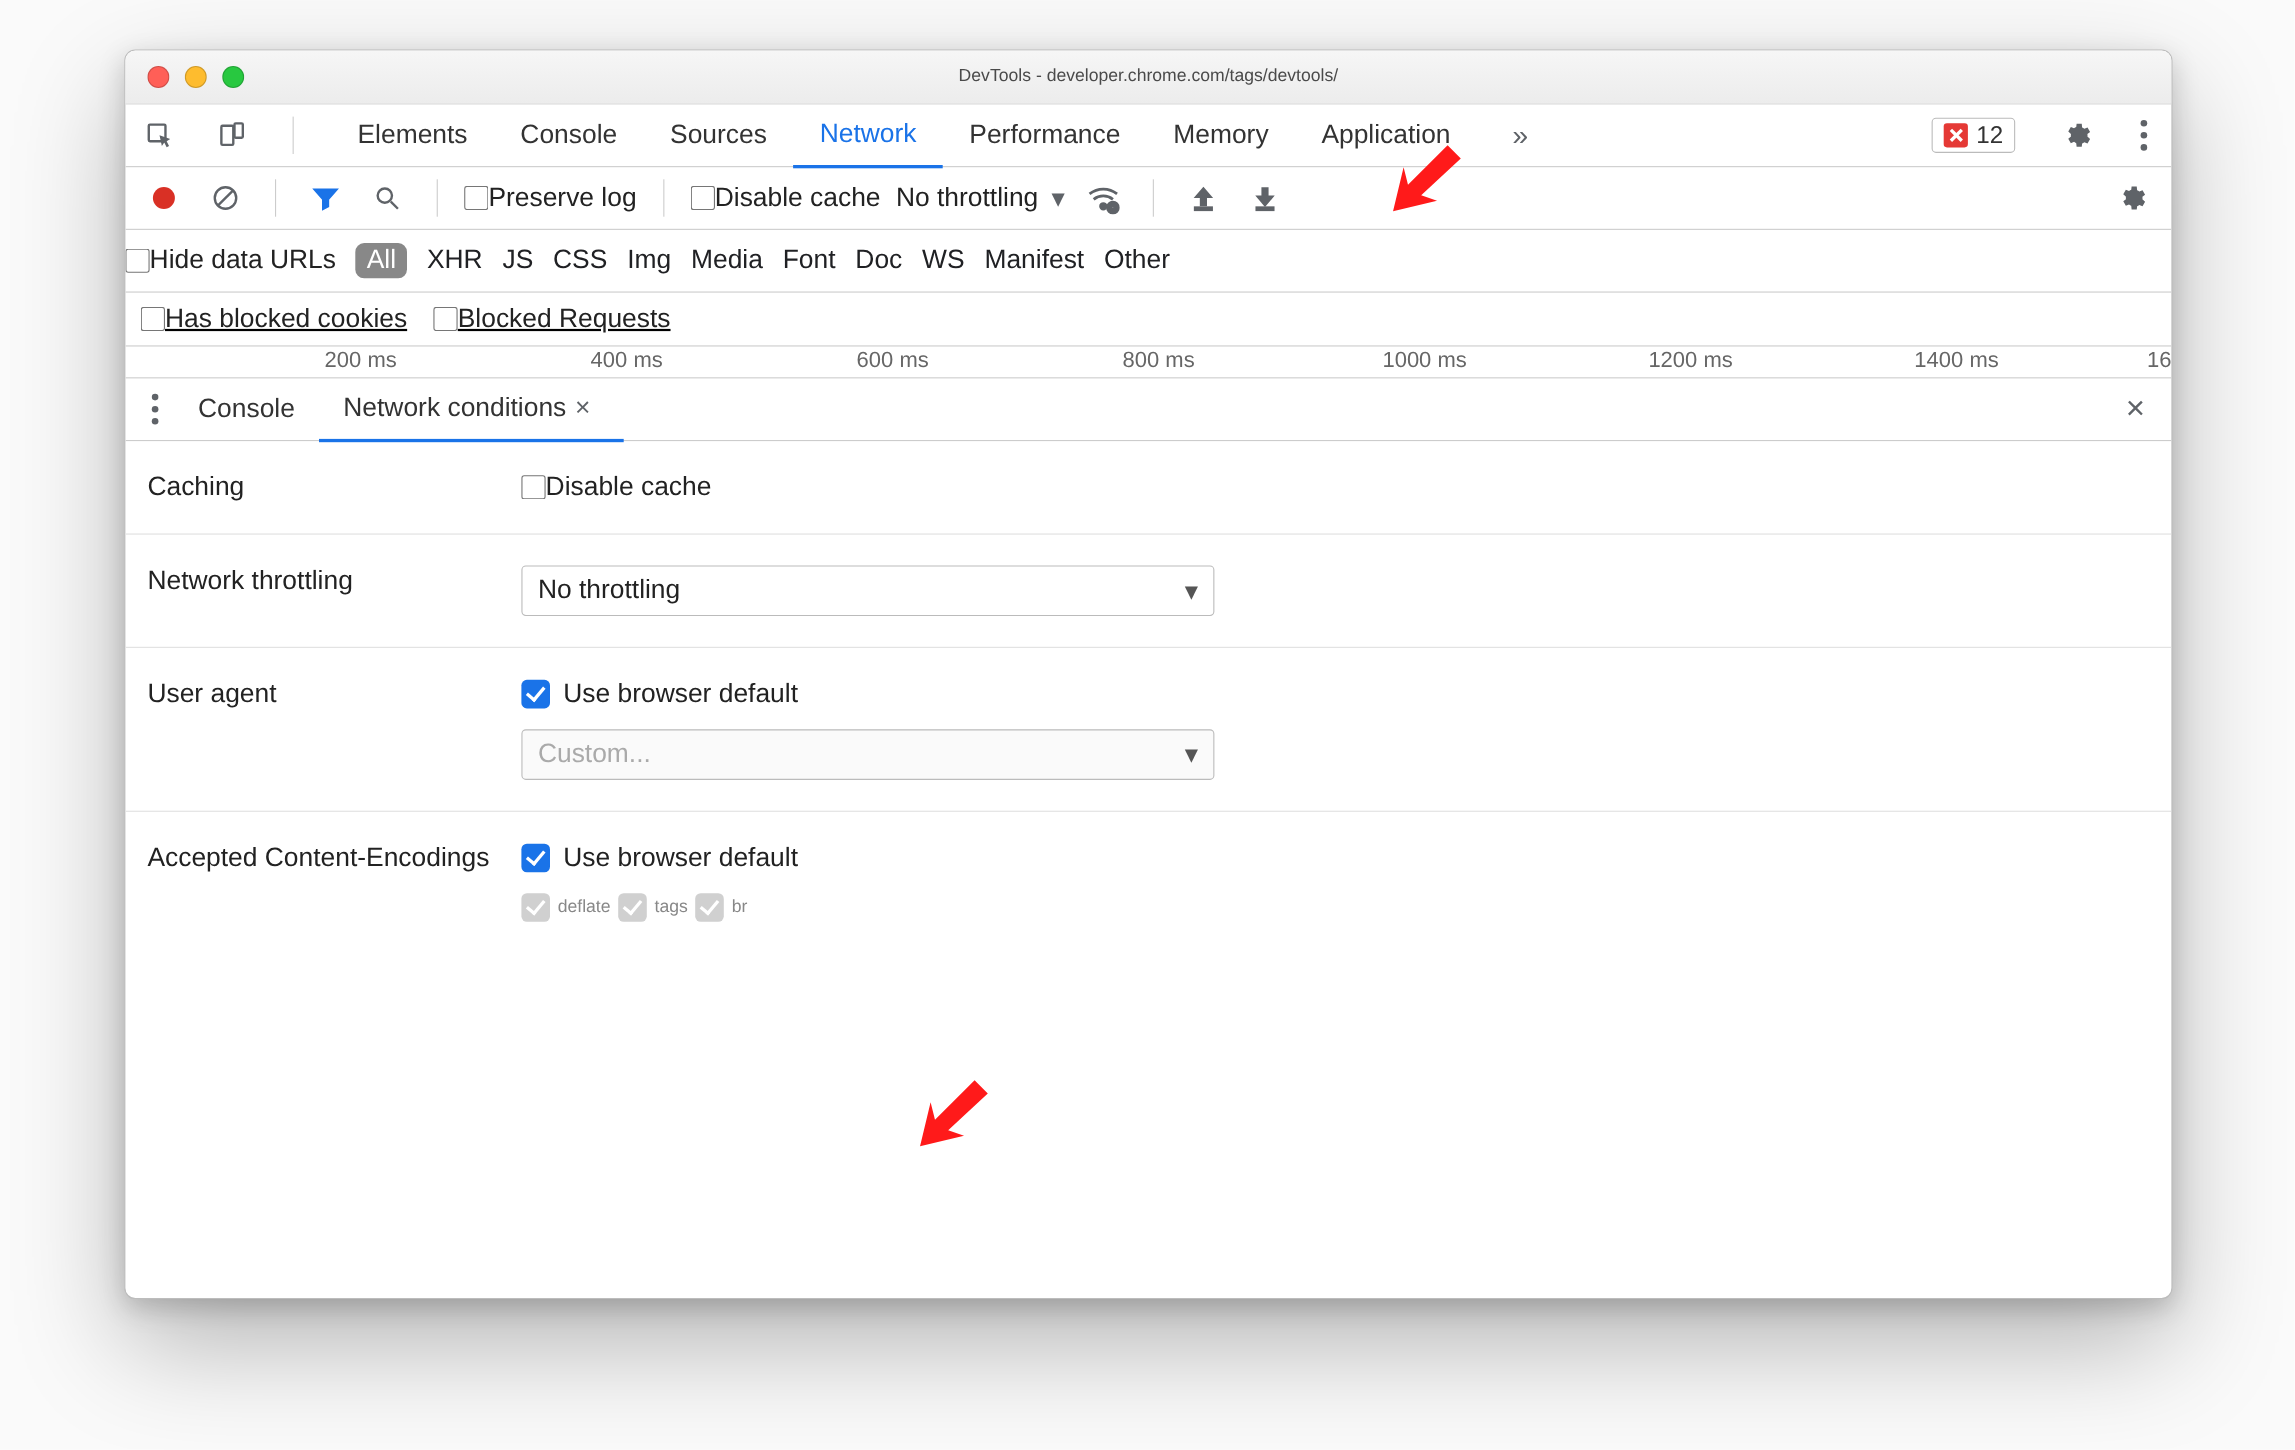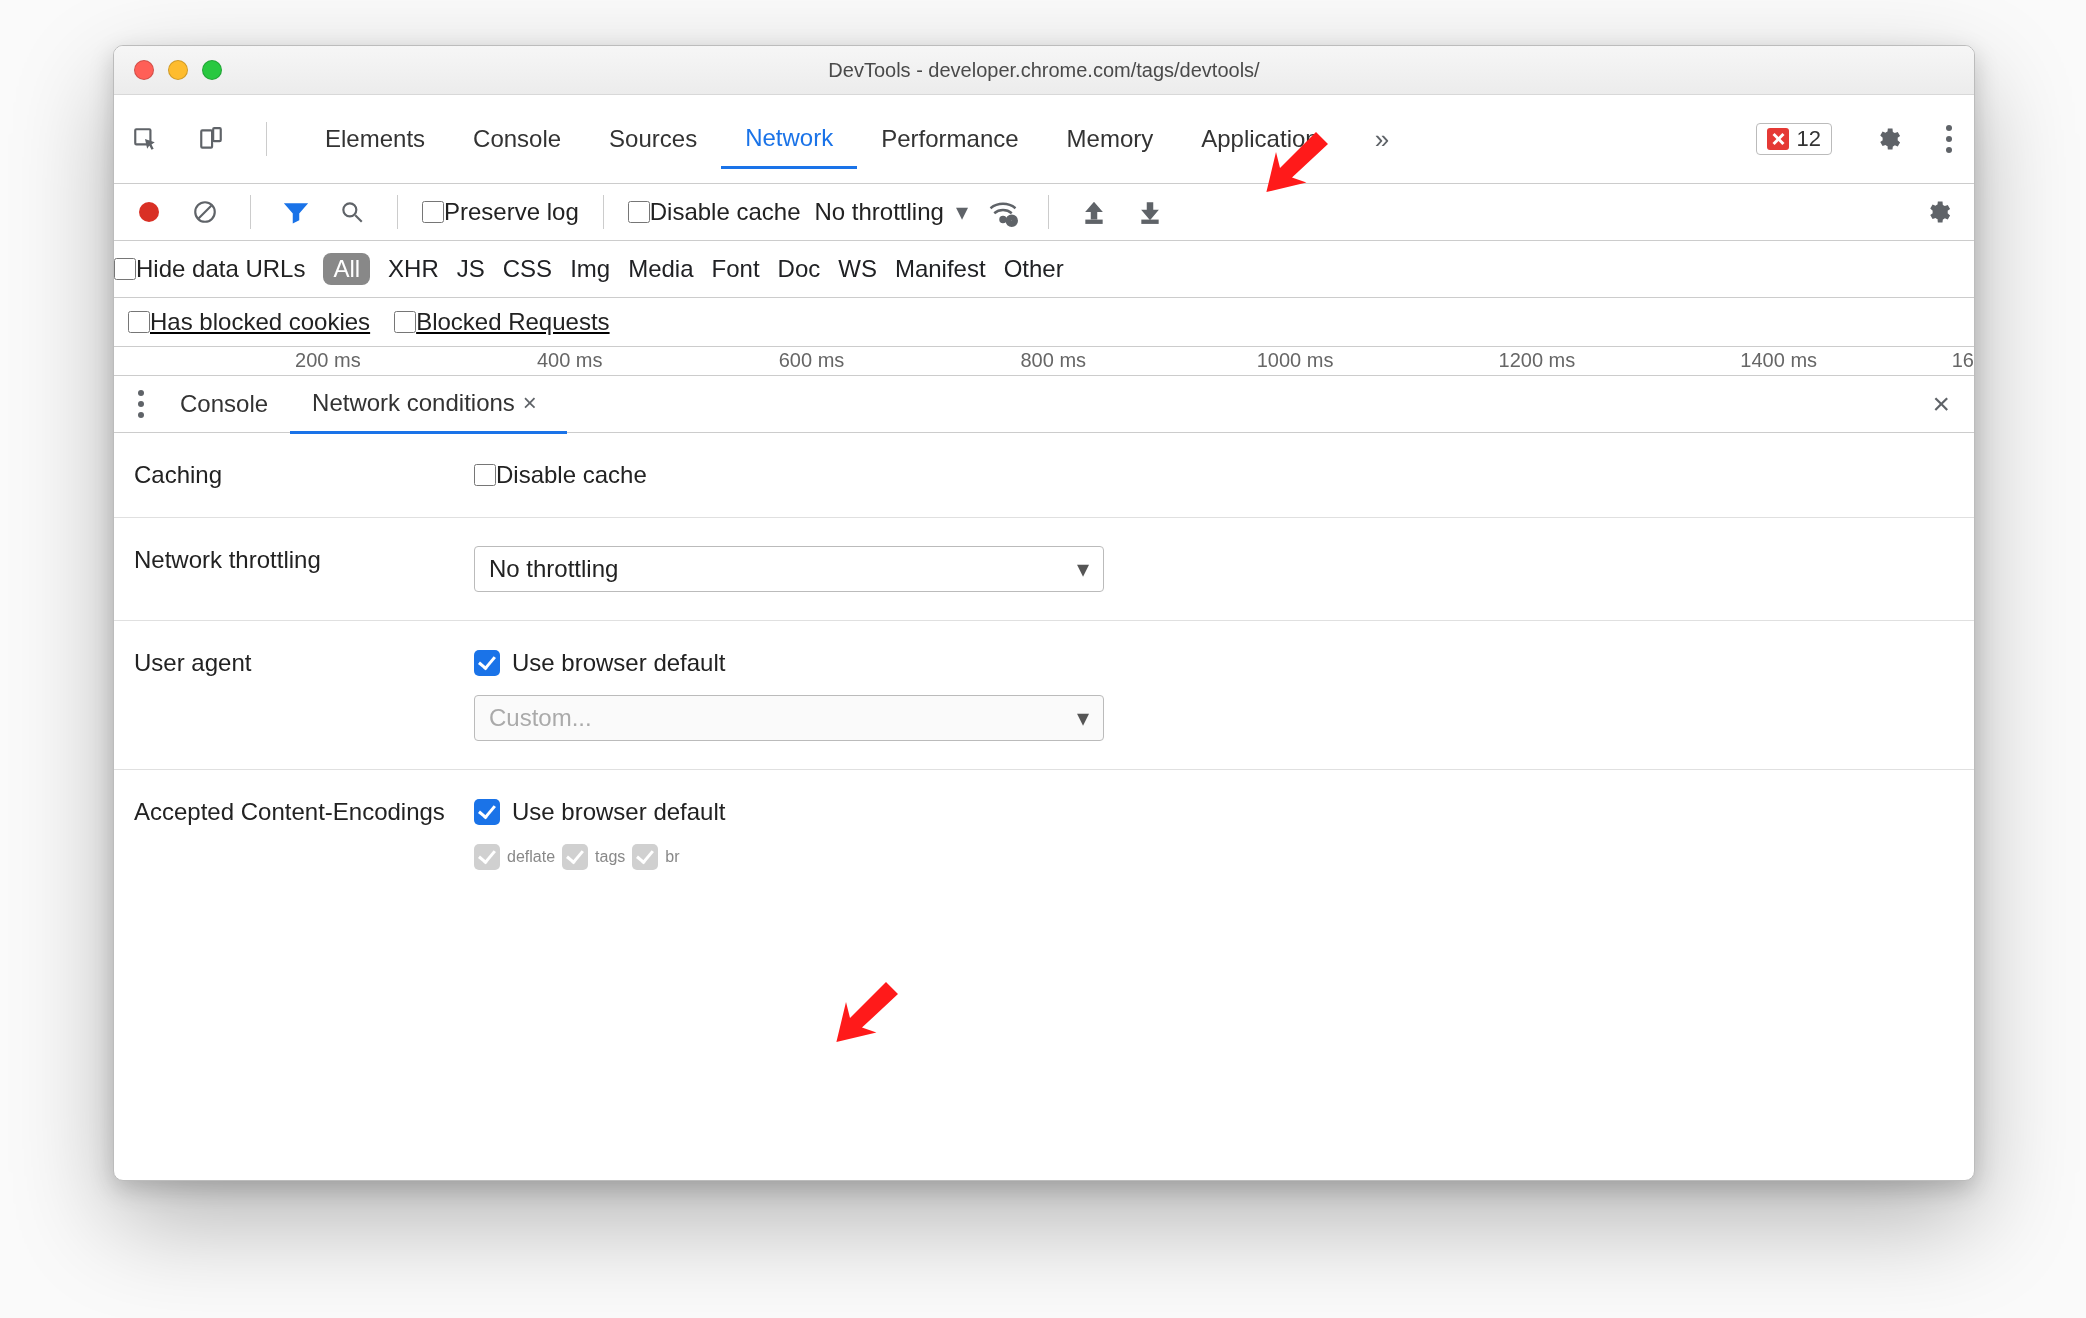--- a/index.html
+++ b/index.html
@@ -3,23 +3,23 @@
 <meta charset="utf-8">
 <style>
   html,body{margin:0;padding:0;background:#fff;font-family:-apple-system,BlinkMacSystemFont,"Segoe UI",Helvetica,Arial,sans-serif;}
   body{width:2086px;height:1318px;position:relative;background:#fafafa;}
   .stage{position:absolute;left:113px;top:45px;width:1860px;height:1134px;background:#fff;border:1px solid #bcbcbc;border-radius:10px;overflow:hidden;box-shadow:0 40px 100px rgba(0,0,0,.28),0 8px 24px rgba(0,0,0,.18);}
   
   .titlebar{height:48px;background:linear-gradient(#f6f6f6,#ececec);border-bottom:1px solid #d8d8d8;display:flex;align-items:center;position:relative;}
   .traffic{display:flex;gap:14px;padding-left:20px;align-items:center;}
   .dot{width:18px;height:18px;border-radius:50%;border:1px solid rgba(0,0,0,.18);}
   .dot.red{background:#ff5f57;} .dot.yellow{background:#febc2e;} .dot.green{background:#28c840;}
-  .title{position:absolute;left:0;right:0;text-align:center;color:#4a4a4a;font-size:20px;font-weight:400;}
-  
-  .tabbar{height:56px;border-bottom:1px solid #ccc;display:flex;align-items:center;padding:16px 10px;gap:24px;}
+  .title{position:absolute;left:0;right:0;text-align:center;color:#4a4a4a;font-size:16px;font-weight:400;}
+  
+  .tabbar{height:56px;border-bottom:1px solid #ccc;display:flex;align-items:center;padding:0 10px;gap:24px;}
   .sq-icon-btn{display:flex;align-items:center;justify-content:center;width:42px;height:42px;color:#5f6368;}
   .sq-icon-btn svg{width:26px;height:26px;fill:none;stroke:#5f6368;stroke-width:2;}
   .vsep{width:1px;height:34px;background:#ccc;margin:0 10px;}
   .tabs{display:flex;align-items:center;height:100%;gap:0;}
   .tab{padding:0 24px;height:100%;display:flex;align-items:center;color:#333;font-size:24px;cursor:default;}
   .tab.active{color:#1a73e8;border-bottom:3px solid #1a73e8;margin-bottom:-1px;}
   .tabbar .spacer{flex:1;}
   .chev-more{color:#5f6368;font-size:26px;padding:0 8px;}
   .err-badge{display:flex;align-items:center;gap:8px;border:1px solid #bbb;border-radius:4px;padding:2px 10px;margin:0 12px;}
   .err-ico{width:22px;height:22px;background:#e53935;border-radius:3px;position:relative;}

